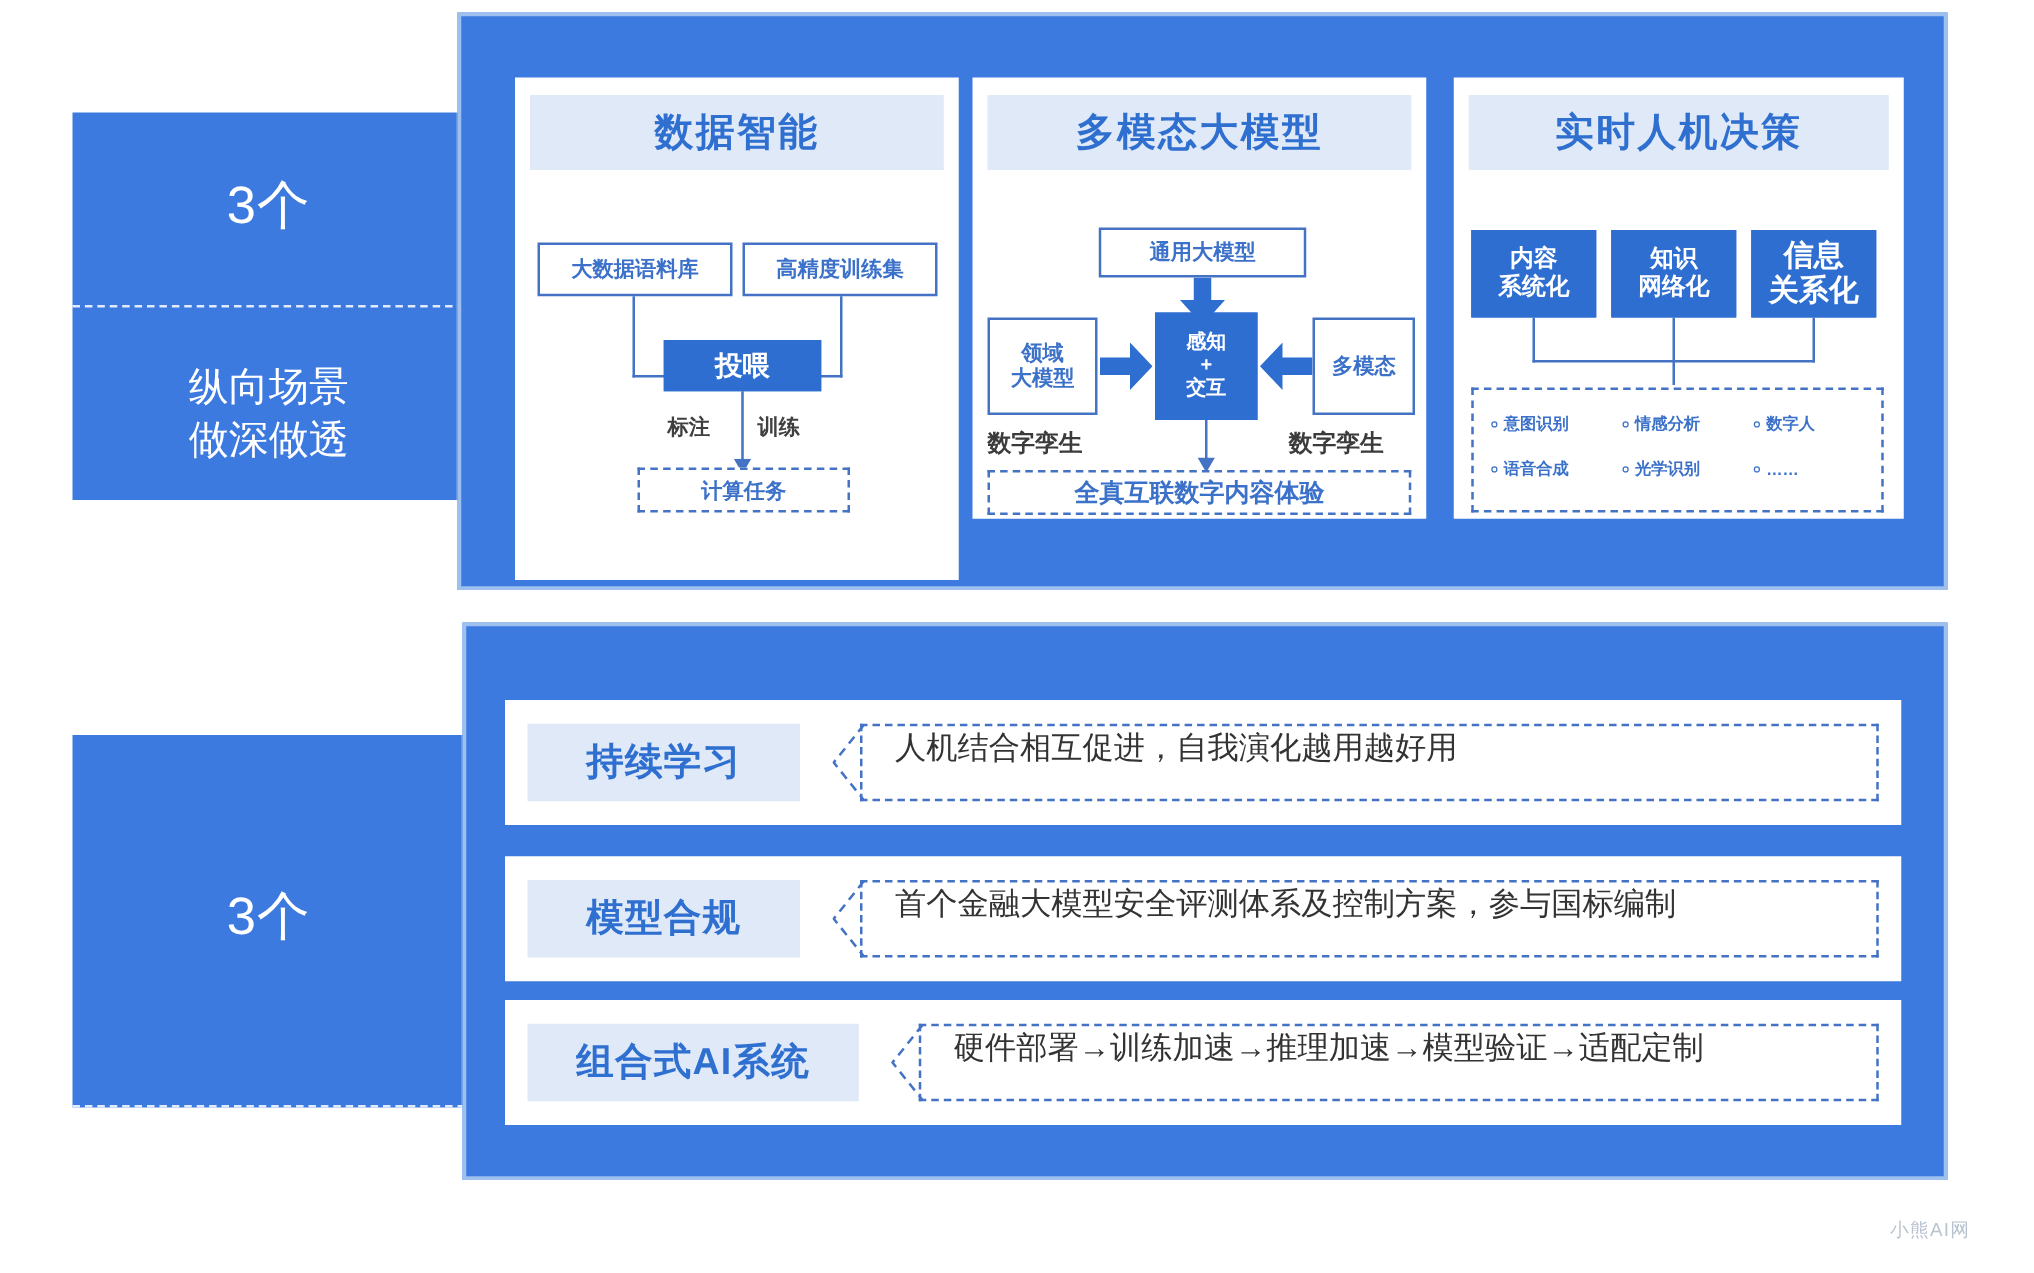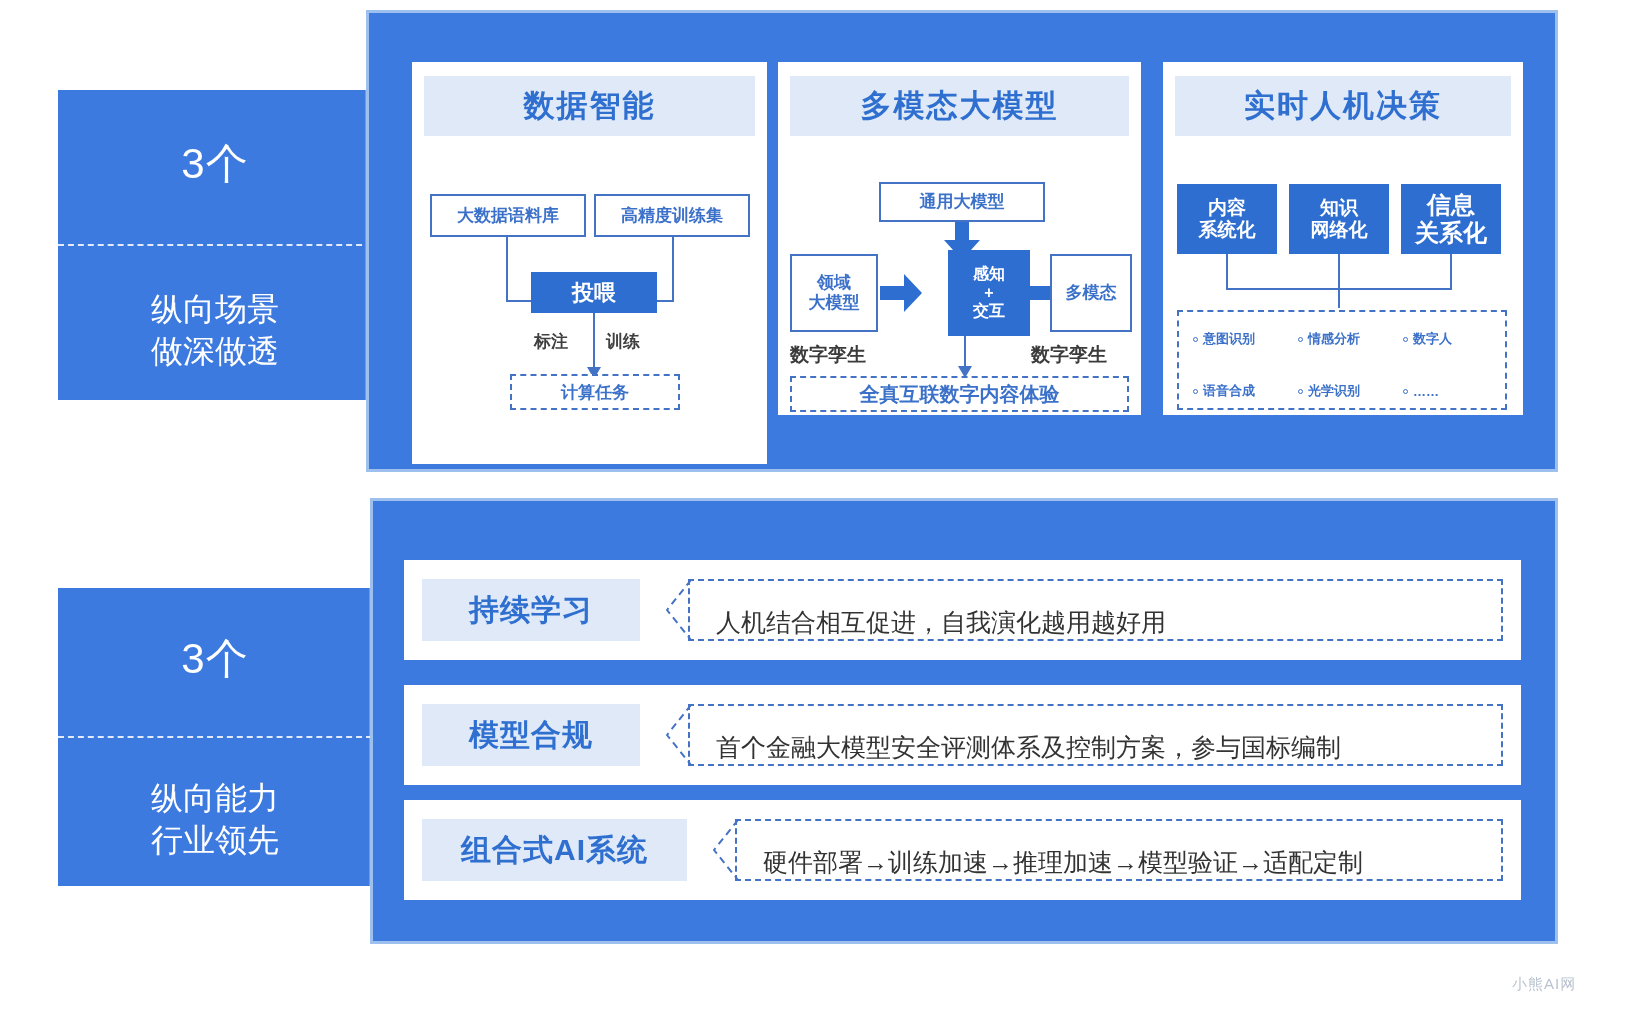--- a/index.html
+++ b/index.html
@@ -109,21 +109,21 @@
     position:relative;
     flex:1 1 auto;
     height:62px;
     margin-left:26px;
     display:flex;align-items:center;
   }
   .callout-box{
     position:absolute;left:22px;top:0;right:0;height:62px;
     border:2px dashed #4472c4;
     box-sizing:border-box;
-    display:flex;align-items:flex-end;
+    display:flex;align-items:flex-start;
   }
   .callout-text{
     color:#333333;font-size:25px;font-weight:400;
     padding-left:26px;white-space:nowrap;
   }
   .callout-tip{position:absolute;left:0;top:0;width:26px;height:62px;}
 
   .watermark{
     position:absolute;color:#b9c3cf;font-size:15px;letter-spacing:1px;
   }
@@ -142,24 +142,20 @@
       <div class="ktext">纵向场景
 做深做透</div>
     </div>
   </div>
 
   <div class="abs keyblock" style="left:58px;top:588px;width:314px;height:298px;">
     <div class="khalf">
       <div class="knum">3个</div>
     </div>
     <div class="keyrule"></div>
-    <div class="khalf">
-      <div class="ktext">纵向能力
-行业领先</div>
-    </div>
   </div>
 
   <div class="abs bluebox" style="left:366px;top:10px;width:1192px;height:462px;"></div>
 
   <div class="abs panel" style="left:412px;top:62px;width:355px;height:402px;">
     <div class="panel-title">数据智能</div>
 
     <div class="abs node" style="left:18px;top:132px;width:156px;height:43px;">大数据语料库</div>
     <div class="abs node" style="left:182px;top:132px;width:156px;height:43px;">高精度训练集</div>
 
@@ -185,21 +181,21 @@
 
     <div class="abs node" style="left:101px;top:120px;width:166px;height:40px;">通用大模型</div>
 
     <svg class="abs" style="left:164px;top:160px;width:40px;height:38px;" viewBox="0 0 40 38">
       <polygon points="13,0 27,0 27,18 38,18 20,38 2,18 13,18" fill="#2e6ed0"></polygon>
     </svg>
 
     <div class="abs node" style="left:12px;top:192px;width:88px;height:78px;white-space:pre-line;">领域
 大模型</div>
 
-    <div class="abs node filled" style="left:146px;top:188px;width:82px;height:86px;white-space:pre-line;font-size:16px;margin-left:24px;">感知
+    <div class="abs node filled" style="left:146px;top:188px;width:82px;height:86px;white-space:pre-line;font-size:16px;">感知
 +
 交互</div>
 
     <div class="abs node" style="left:272px;top:192px;width:82px;height:78px;">多模态</div>
 
     <svg class="abs" style="left:102px;top:212px;width:42px;height:38px;" viewBox="0 0 42 38">
       <polygon points="0,12 24,12 24,0 42,19 24,38 24,26 0,26" fill="#2e6ed0"></polygon>
     </svg>
 
     <svg class="abs" style="left:230px;top:212px;width:42px;height:38px;" viewBox="0 0 42 38">
@@ -226,21 +222,21 @@
 网络化</div>
     <div class="abs node filled" style="left:238px;top:122px;width:100px;height:70px;white-space:pre-line;font-size:24px;">信息
 关系化</div>
 
     <div class="abs ln" style="left:63px;top:192px;width:2px;height:36px;"></div>
     <div class="abs ln" style="left:175px;top:192px;width:2px;height:54px;"></div>
     <div class="abs ln" style="left:287px;top:192px;width:2px;height:36px;"></div>
     <div class="abs ln" style="left:63px;top:226px;width:226px;height:2px;"></div>
 
     <div class="abs dashbox" style="left:14px;top:248px;width:330px;height:100px;display:block;padding:18px 12px 0 14px;">
-      <div style="display:flex;justify-content:space-between;margin-bottom:34px;">
+      <div style="display:flex;justify-content:space-between;margin-bottom:18px;">
         <div class="feat" style="width:33%;">
           <span class="dot"></span>
           <span>意图识别</span>
         </div>
         <div class="feat" style="width:33%;">
           <span class="dot"></span>
           <span>情感分析</span>
         </div>
         <div class="feat" style="width:30%;">
           <span class="dot"></span>

